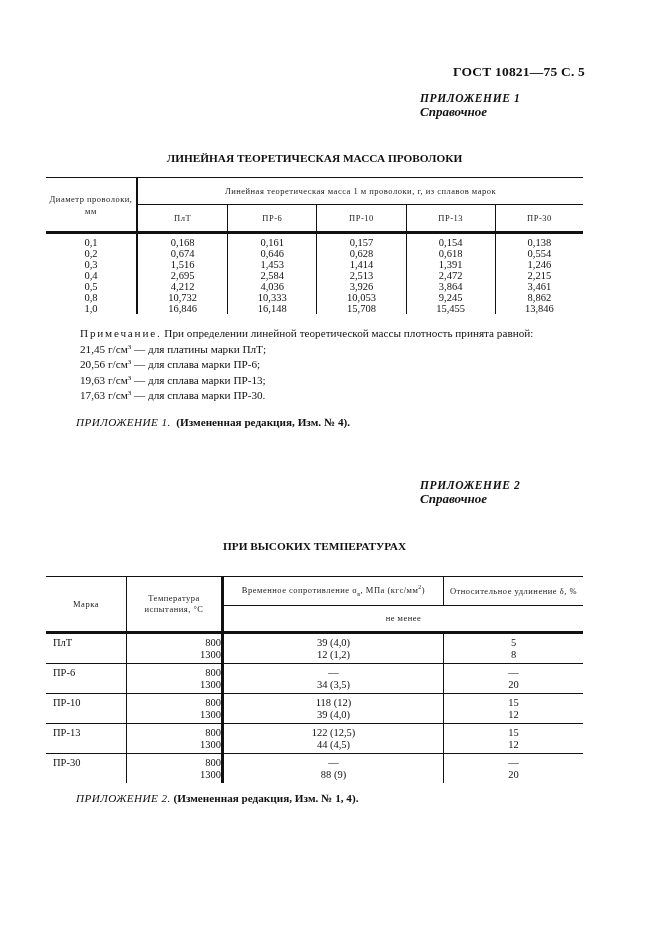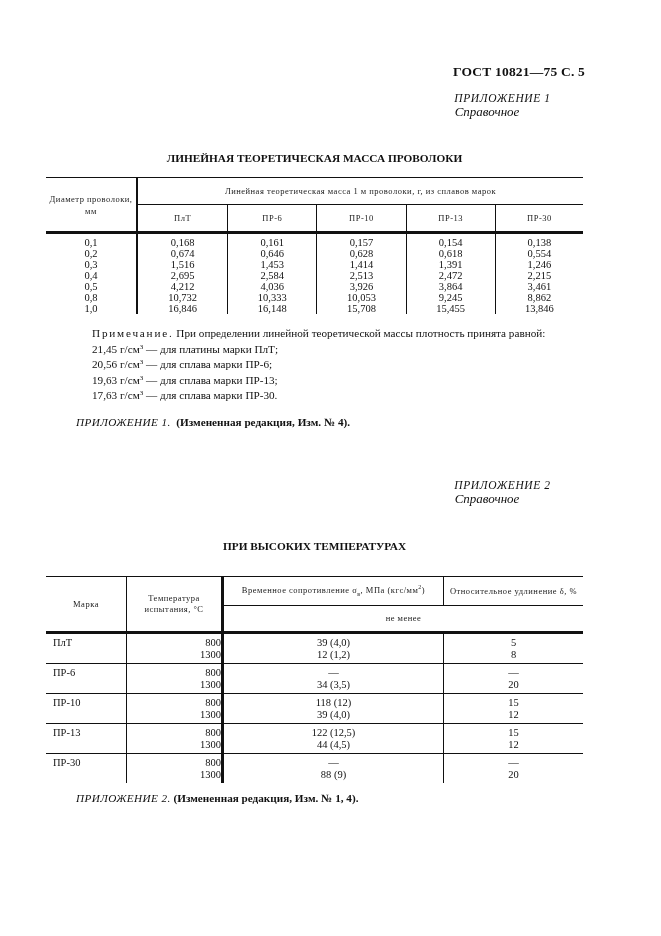--- a/index.html
+++ b/index.html
@@ -5,21 +5,21 @@
   html, body { margin: 0; padding: 0; background: #ffffff; }
   body {
     width: 661px; height: 936px; position: relative; overflow: hidden;
     font-family: "Liberation Serif", "DejaVu Serif", serif; color: #111;
   }
   .abs { position: absolute; }
   .std-header {
     left: 430px; top: 64px; width: 155px; text-align: right;
     font-weight: bold; font-size: 13.5px; letter-spacing: 0.2px;
   }
-  .appx { text-align: center; font-style: italic; font-size: 11.5px; line-height: 13px; }
+  .appx { text-align: left; font-style: italic; font-size: 11.5px; line-height: 13px; font-weight: bold; }
   .appx .lbl { letter-spacing: 0.6px; }
   .appx .sub { font-size: 13px; margin-right: 31px; }
   .title { font-weight: bold; font-size: 11.3px; text-align: center; line-height: 12px; }
 
   table { border-collapse: collapse; position: absolute; }
   td, th { padding: 0; font-weight: normal; }
 
   
   #t1 { left: 46px; top: 177px; width: 537px; font-size: 10.5px; }
   #t1 .hdr { font-size: 8.5px; letter-spacing: 0.5px; color: #222; }
@@ -27,21 +27,21 @@
   #t1 .h1 { height: 26px; }
   #t1 .h2 { height: 26px; border-top: 1.5px solid #111; border-bottom: 3.5px solid #111; }
   #t1 .diam { width: 90px; border-bottom: 3.5px solid #111; border-right: 2px solid #111; vertical-align: middle; line-height: 12px; }
   #t1 .colh { border-right: 1px solid #111; }
   #t1 .colh:last-child { border-right: none; }
   #t1 td { text-align: center; vertical-align: top; line-height: 11px; padding-top: 3px; }
   #t1 td.first { border-right: 2px solid #111; }
   #t1 td.mid { border-right: 1px solid #111; }
   #t1 td .v { display: block; }
 
-  .notes { left: 92px; top: 327px; font-size: 11.2px; line-height: 13.5px; width: 520px; }
+  .notes { left: 80px; top: 327px; font-size: 11.2px; line-height: 13.5px; width: 520px; }
   .notes .spaced { letter-spacing: 1.8px; }
   .notes sup { font-size: 7px; vertical-align: 4px; }
   .change { font-size: 11.2px; }
   .change .it { font-style: italic; letter-spacing: 0.4px; }
   .change .b { font-weight: bold; }
 
   
   #t2 { left: 46px; top: 576px; width: 537px; font-size: 10.5px; }
   #t2 .hdr { font-size: 8.5px; letter-spacing: 0.5px; color: #222; line-height: 11px; }
   #t2 .r1 th { border-top: 1.5px solid #111; height: 28px; }

